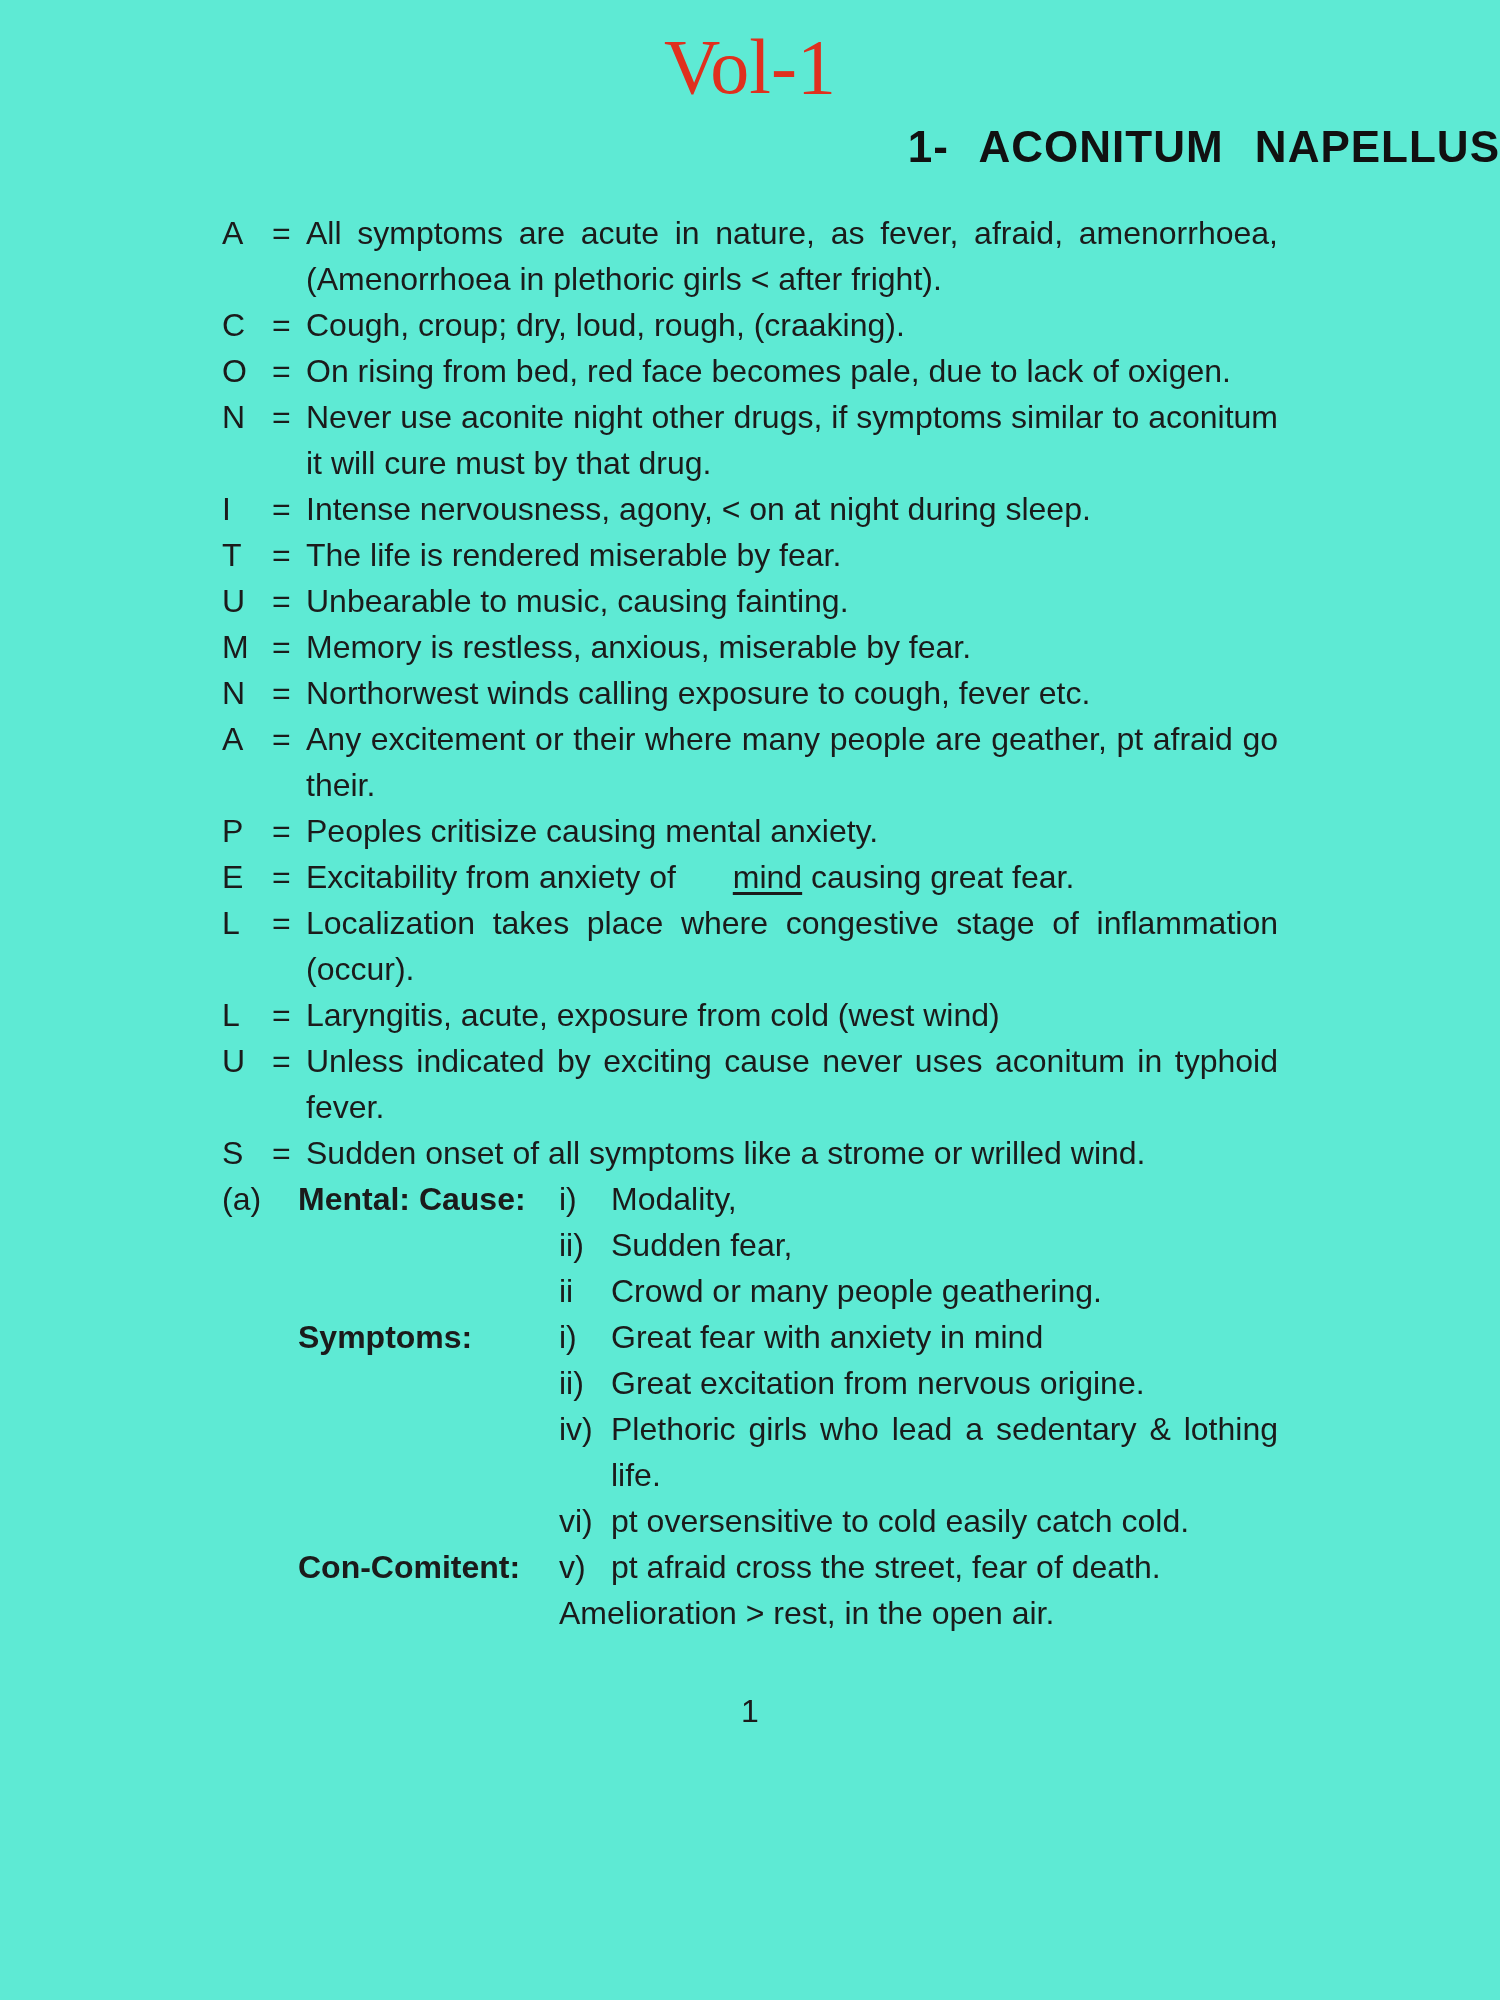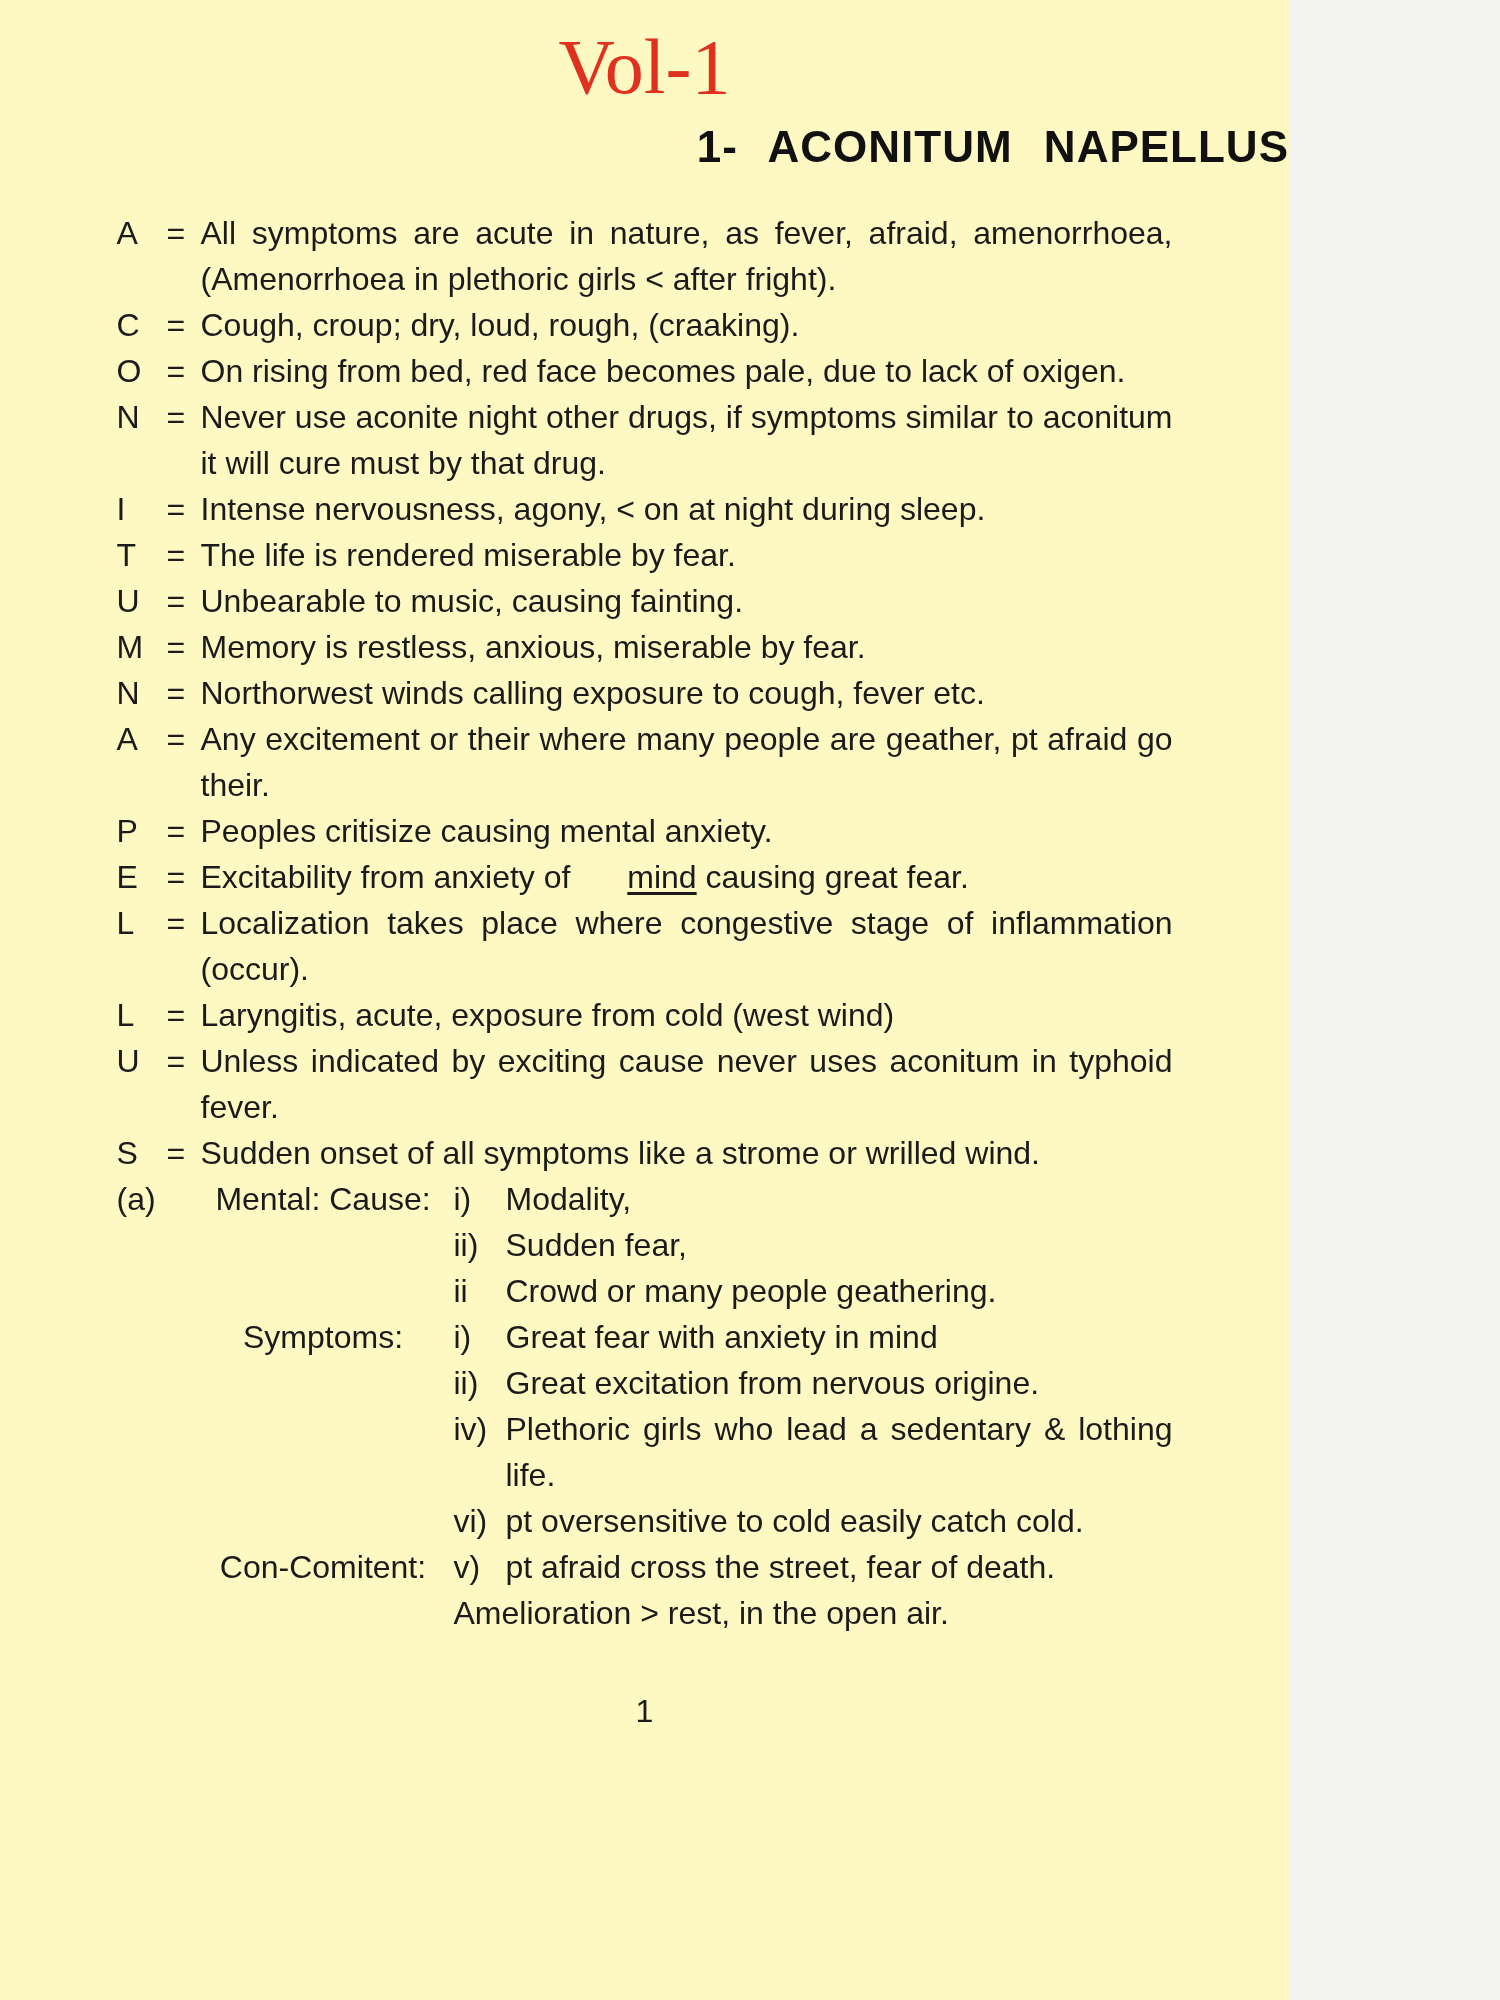--- a/index.html
+++ b/index.html
@@ -4,22 +4,22 @@
 <style>
   * { box-sizing: border-box; }
   html, body { margin: 0; padding: 0; }
   body {
     width: 1500px; height: 2000px;
     background: #f4f4f2;
     font-family: "Liberation Sans", sans-serif;
   }
   .page {
     position: relative;
-    width: 1289px; height: 2000px;
-    background: #fef9c3;
+    width: 1500px; height: 2000px;
+    background: #5eead4;
     color: #1b1b1b;
     overflow: hidden;
   }
   .volume {
     padding-top: 24px;
     text-align: center;
     font-family: "Liberation Serif", serif;
     font-size: 78px;
     line-height: 1.1;
     color: #e0301e;
@@ -39,21 +39,21 @@
     font-size: 32px;
     line-height: 46px;
   }
   .arow { display: flex; }
   .a-letter { width: 50px; flex: none; }
   .a-eq { width: 34px; flex: none; }
   .a-text { flex: 1; text-align: justify; }
   .u { text-decoration: underline; text-underline-offset: 4px; margin-left: 48px; }
   .srow { display: flex; }
   .s-marker { width: 76px; flex: none; }
-  .s-label { width: 261px; flex: none; font-weight: 400; text-align: center; }
+  .s-label { width: 261px; flex: none; font-weight: 700; }
   .s-num { width: 52px; flex: none; }
   .s-text { flex: 1; text-align: justify; }
   .m-text { flex: 1; text-align: left; }
   .page-number {
     margin-top: 52px;
     text-align: center;
     font-size: 32px;
     color: #1b1b1b;
   }
 </style>

